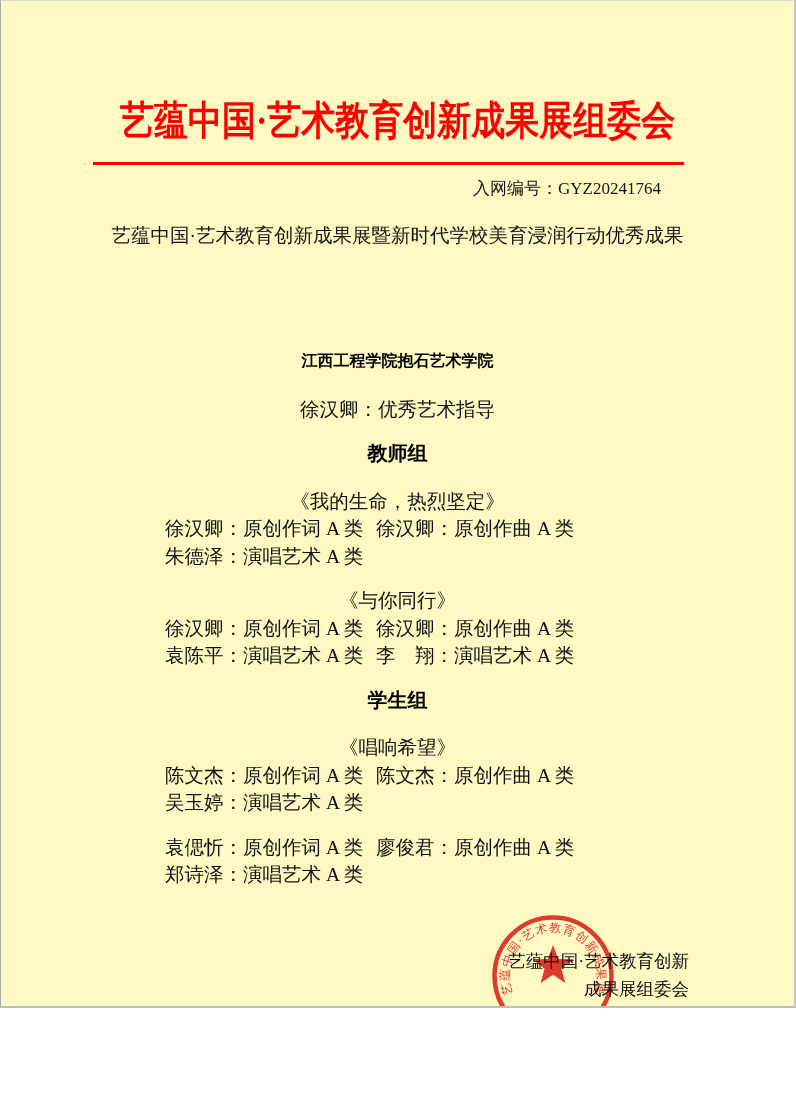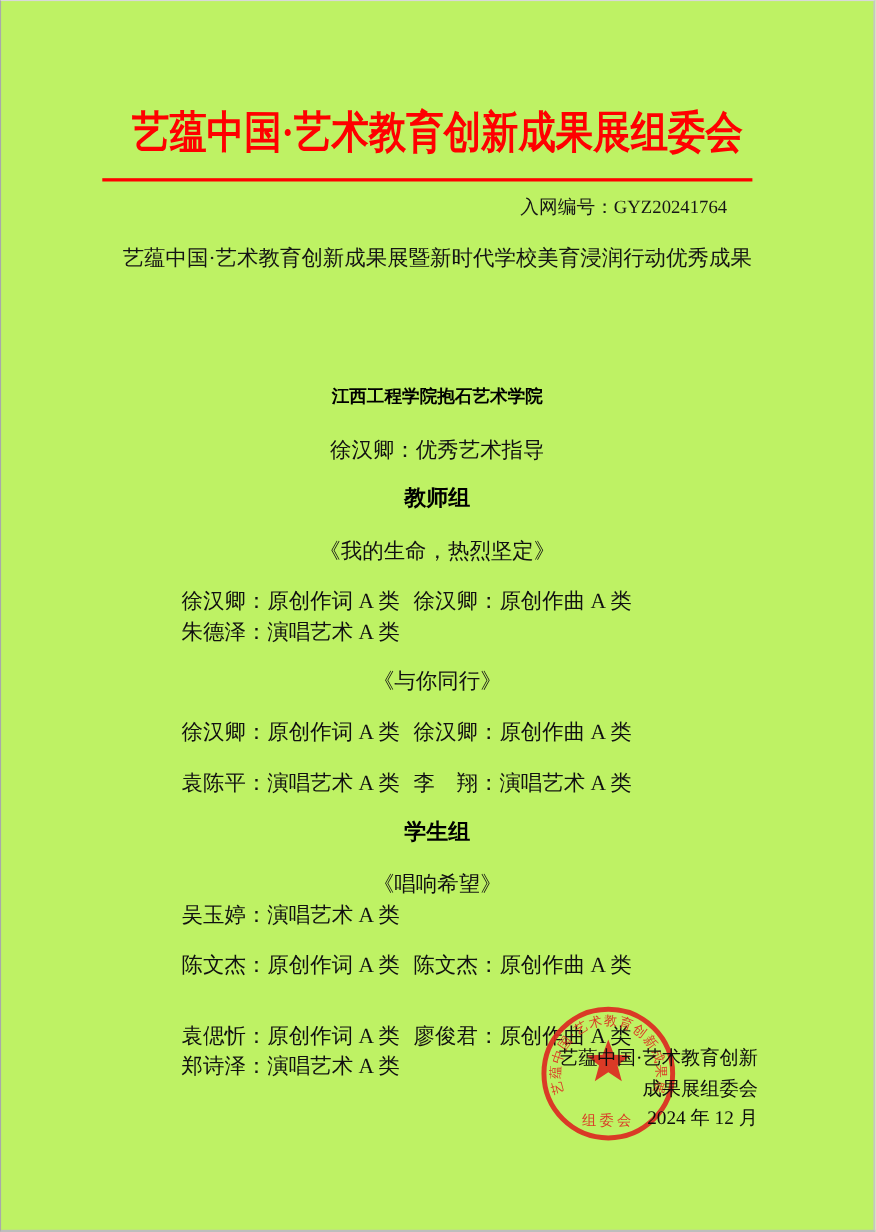--- a/index.html
+++ b/index.html
@@ -1,19 +1,19 @@
 <!DOCTYPE html>
 <html><head>
 <meta charset="utf-8">
 <style>
   html,body{margin:0;padding:0;background:#ffffff;}
   .page{
     position:relative;
-    width:796px;height:1120px;
-    background:#bef264;
+    width:796px;height:1008px;
+    background:#fef9c3;
     border-left:1px solid #a9a9a9;
     border-top:1px solid #d9d9d9;
     border-right:2px solid #c6c6c6;
     border-bottom:2px solid #bdbdbd;
     box-sizing:border-box;
     overflow:hidden;
     font-family:"Liberation Serif","DejaVu Serif",serif;
     color:#111111;
   }
   .letterhead-title{
@@ -49,21 +49,21 @@
   }
   .mentor{text-align:center;margin-top:21px;}
   .group-label{
     text-align:center;font-weight:bold;font-size:20px;margin-top:17px;
     font-family:Liberation Sans, sans-serif;color:#000;
   }
   .work{margin-top:17px;}
   .work.first{margin-top:20px;}
   .work-title{text-align:center;}
   .name-row{padding-left:164px;white-space:nowrap;}
-  .cell1{display:inline-block;width:211px;margin-top:19px;}
+  .cell1{display:inline-block;width:211px;}
   .footer-block{
     position:absolute;top:947px;left:438px;width:250px;
     text-align:right;font-size:17.5px;line-height:27.5px;color:#0d0d0d;
     z-index:2;
   }
   .seal{
     position:absolute;left:489px;top:913px;width:126px;height:126px;
     z-index:1;opacity:0.92;
   }
 </style>
@@ -92,22 +92,22 @@
           <div class="name-row"><span class="cell2">朱德泽：演唱艺术 A 类</span></div>
         </div>
         <div class="work">
           <div class="work-title">《与你同行》</div>
           <div class="name-row"><span class="cell1">徐汉卿：原创作词 A 类</span><span class="cell2">徐汉卿：原创作曲 A 类</span></div>
           <div class="name-row"><span class="cell1">袁陈平：演唱艺术 A 类</span><span class="cell2">李　翔：演唱艺术 A 类</span></div>
         </div>
         <div class="group-label">学生组</div>
         <div class="work first">
           <div class="work-title">《唱响希望》</div>
+          <div class="name-row"><span class="cell1">陈文杰：原创作词 A 类</span><span class="cell2">陈文杰：原创作曲 A 类</span></div>
           <div class="name-row"><span class="cell2">吴玉婷：演唱艺术 A 类</span></div>
-          <div class="name-row"><span class="cell1">陈文杰：原创作词 A 类</span><span class="cell2">陈文杰：原创作曲 A 类</span></div>
         </div>
         <div class="work">
           <div class="name-row"><span class="cell1">袁偲忻：原创作词 A 类</span><span class="cell2">廖俊君：原创作曲 A 类</span></div>
           <div class="name-row"><span class="cell2">郑诗泽：演唱艺术 A 类</span></div>
         </div>
       </div>
   </div>
 
   <div class="footer-block">
     <div>艺蕴中国·艺术教育创新</div>

